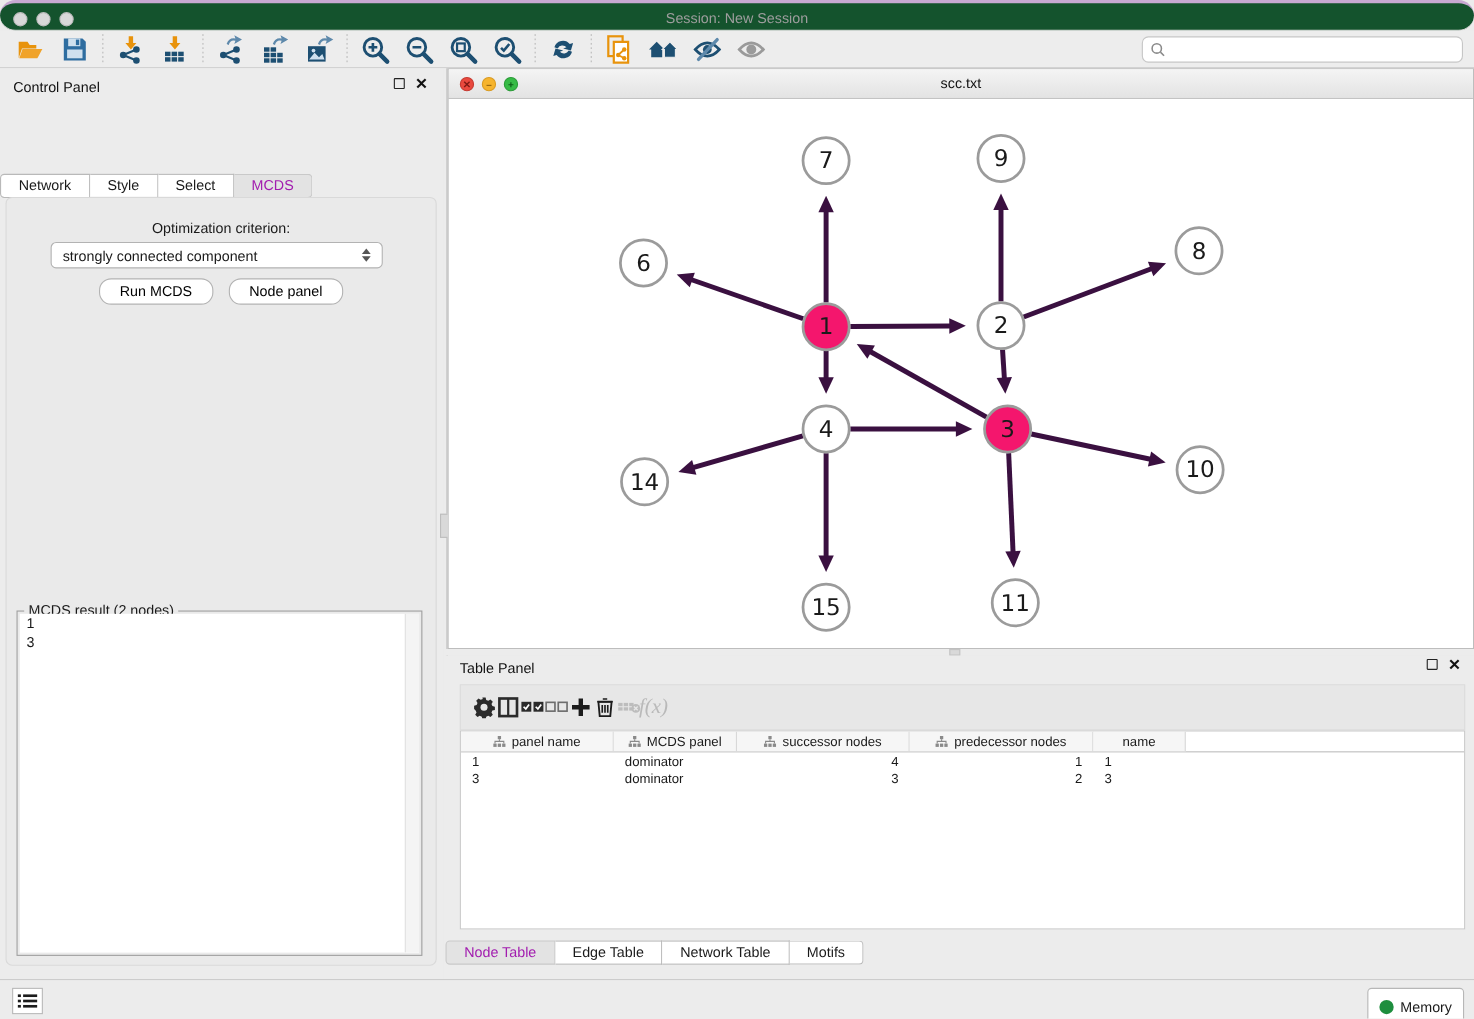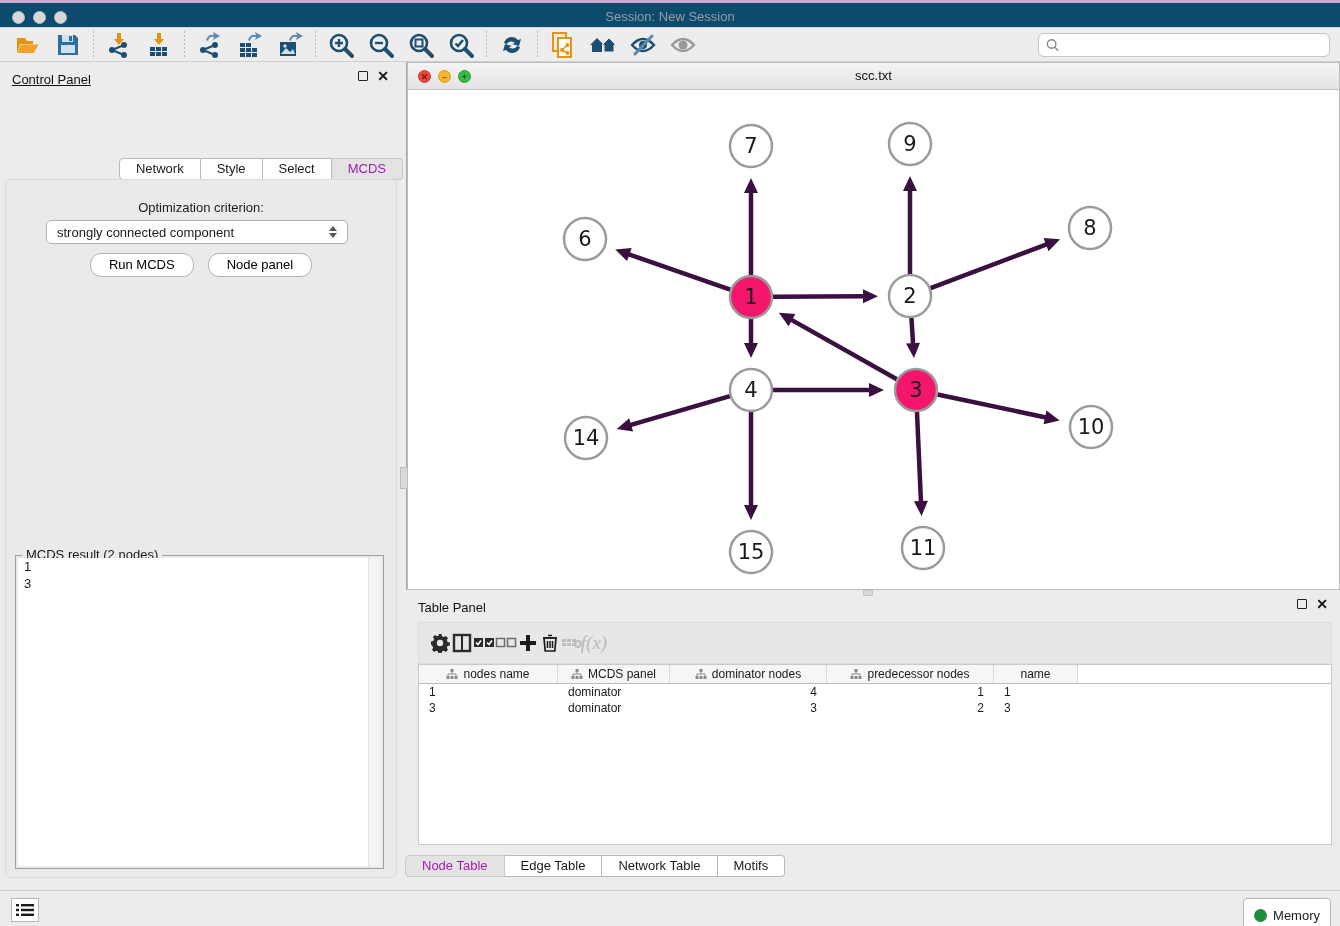--- a/index.html
+++ b/index.html
@@ -1,44 +1,44 @@
 <!DOCTYPE html>
 <html><head>
 <meta charset="utf-8">
 <style>
   * { box-sizing: border-box; margin: 0; padding: 0; }
   html,body { width:1340px; height:926px; overflow:hidden; }
   body { font-family:"Liberation Sans", sans-serif; background:#ececec; color:#1a1a1a; position:relative; }
 
   
   #titlebar { position:absolute; left:0; top:0; width:1340px; height:28px;
-    background:#0c4a6e; border-top:3px solid #c8a9d2; border-bottom:1px solid #d6d6d6; }
+    background:#14532d; border-top:3px solid #c8a9d2; border-bottom:1px solid #d6d6d6;border-radius:14px; }
   .traffic { position:absolute; top:8px; width:13px; height:13px; border-radius:50%; }
   .t-gray { background:#d8d8d8; border:1px solid #bdbdbd; }
   #win-title { position:absolute; left:0; right:0; top:6px; text-align:center;
     font-size:13px; color:#9d9d9d; }
 
   
   #toolbar { position:absolute; left:0; top:28px; width:1340px; height:34px;
     background:#ededed; border-bottom:1px solid #cfcfcf; display:flex; align-items:center; padding-left:8px; }
   .tbtn { width:40px; height:30px; display:flex; align-items:center; justify-content:center; flex:0 0 auto; }
   .tsep { width:1px; height:28px; margin:0 5px; flex:0 0 auto;
     background-image:linear-gradient(#b9b9b9 40%, rgba(0,0,0,0) 0%);
     background-size:1px 4px; background-repeat:repeat-y; }
   #search-box { position:absolute; right:10px; top:5px; width:292px; height:24px;
     background:#fff; border:1px solid #c6c6c6; border-radius:6px; display:flex; align-items:center; padding:0 6px; }
   #search-box input { border:none; outline:none; width:100%; font-size:13px; background:transparent; }
 
   
   #control-panel { position:absolute; left:0; top:62px; width:403px; height:828px; background:#ececec; }
-  #cp-header { position:absolute; left:12px; top:10px; font-size:13px; color:#111;text-decoration:underline; }
+  #cp-header { position:absolute; left:12px; top:10px; font-size:13px; color:#111; }
   .panel-btns { position:absolute; top:9px; display:flex; gap:9px; align-items:center; }
   .float-btn { width:10px; height:10px; border:1.6px solid #222; border-radius:1px; }
   .close-x { font-size:14px; font-weight:bold; color:#111; line-height:10px; }
-  #cp-tabs { position:absolute; left:0; right:0; top:96px; display:flex; justify-content:flex-end; }
+  #cp-tabs { position:absolute; left:0; right:0; top:96px; display:flex; justify-content:flex-start; }
   .tab { height:22px; padding:0 16px; font-size:13px; line-height:20px; background:#fff;
     border:1px solid #b9b9b9; border-left:none; }
   .tab:first-child { border-left:1px solid #b9b9b9; border-radius:4px 0 0 4px; }
   .tab:last-child { border-radius:0 4px 4px 0; }
   .tab.selected { background:#e3e3e3; color:#a21caf; border-color:#c9c9c9; }
   #cp-content { position:absolute; left:5px; right:6px; top:117px; bottom:12px;
     background:#eaeaea; border:1px solid #d9d9d9; border-radius:6px; }
   #opt-label { position:absolute; left:0; right:0; top:20px; text-align:center; font-size:13px; }
   #criterion { position:absolute; left:40px; right:48px; top:40px; height:24px; background:#fff;
     border:1px solid #b3b3b3; border-radius:5px; font-size:13px; display:flex; align-items:center;
@@ -431,41 +431,41 @@
   <div id="node-table">
     <div class="thead">
       <div class="th" style="width:139px">
         <svg class="icon" width="12" height="11" viewBox="0 0 12 11">
             <rect x="4.5" y="0" width="3" height="3" fill="#8a8a8a"></rect>
             <rect x="0.5" y="7" width="3" height="3" fill="#8a8a8a"></rect>
             <rect x="4.5" y="7" width="3" height="3" fill="#8a8a8a"></rect>
             <rect x="8.5" y="7" width="3" height="3" fill="#8a8a8a"></rect>
             <path d="M6 3 v2 M2 7 v-2 h8 v2" stroke="#8a8a8a" fill="none"></path>
           </svg>
-        <span>nodes name</span>
+        <span>panel name</span>
       </div>
       <div class="th" style="width:112px">
         <svg class="icon" width="12" height="11" viewBox="0 0 12 11">
             <rect x="4.5" y="0" width="3" height="3" fill="#8a8a8a"></rect>
             <rect x="0.5" y="7" width="3" height="3" fill="#8a8a8a"></rect>
             <rect x="4.5" y="7" width="3" height="3" fill="#8a8a8a"></rect>
             <rect x="8.5" y="7" width="3" height="3" fill="#8a8a8a"></rect>
             <path d="M6 3 v2 M2 7 v-2 h8 v2" stroke="#8a8a8a" fill="none"></path>
           </svg>
         <span>MCDS panel</span>
       </div>
       <div class="th" style="width:157px">
         <svg class="icon" width="12" height="11" viewBox="0 0 12 11">
             <rect x="4.5" y="0" width="3" height="3" fill="#8a8a8a"></rect>
             <rect x="0.5" y="7" width="3" height="3" fill="#8a8a8a"></rect>
             <rect x="4.5" y="7" width="3" height="3" fill="#8a8a8a"></rect>
             <rect x="8.5" y="7" width="3" height="3" fill="#8a8a8a"></rect>
             <path d="M6 3 v2 M2 7 v-2 h8 v2" stroke="#8a8a8a" fill="none"></path>
           </svg>
-        <span>dominator nodes</span>
+        <span>successor nodes</span>
       </div>
       <div class="th" style="width:167px">
         <svg class="icon" width="12" height="11" viewBox="0 0 12 11">
             <rect x="4.5" y="0" width="3" height="3" fill="#8a8a8a"></rect>
             <rect x="0.5" y="7" width="3" height="3" fill="#8a8a8a"></rect>
             <rect x="4.5" y="7" width="3" height="3" fill="#8a8a8a"></rect>
             <rect x="8.5" y="7" width="3" height="3" fill="#8a8a8a"></rect>
             <path d="M6 3 v2 M2 7 v-2 h8 v2" stroke="#8a8a8a" fill="none"></path>
           </svg>
         <span>predecessor nodes</span>

